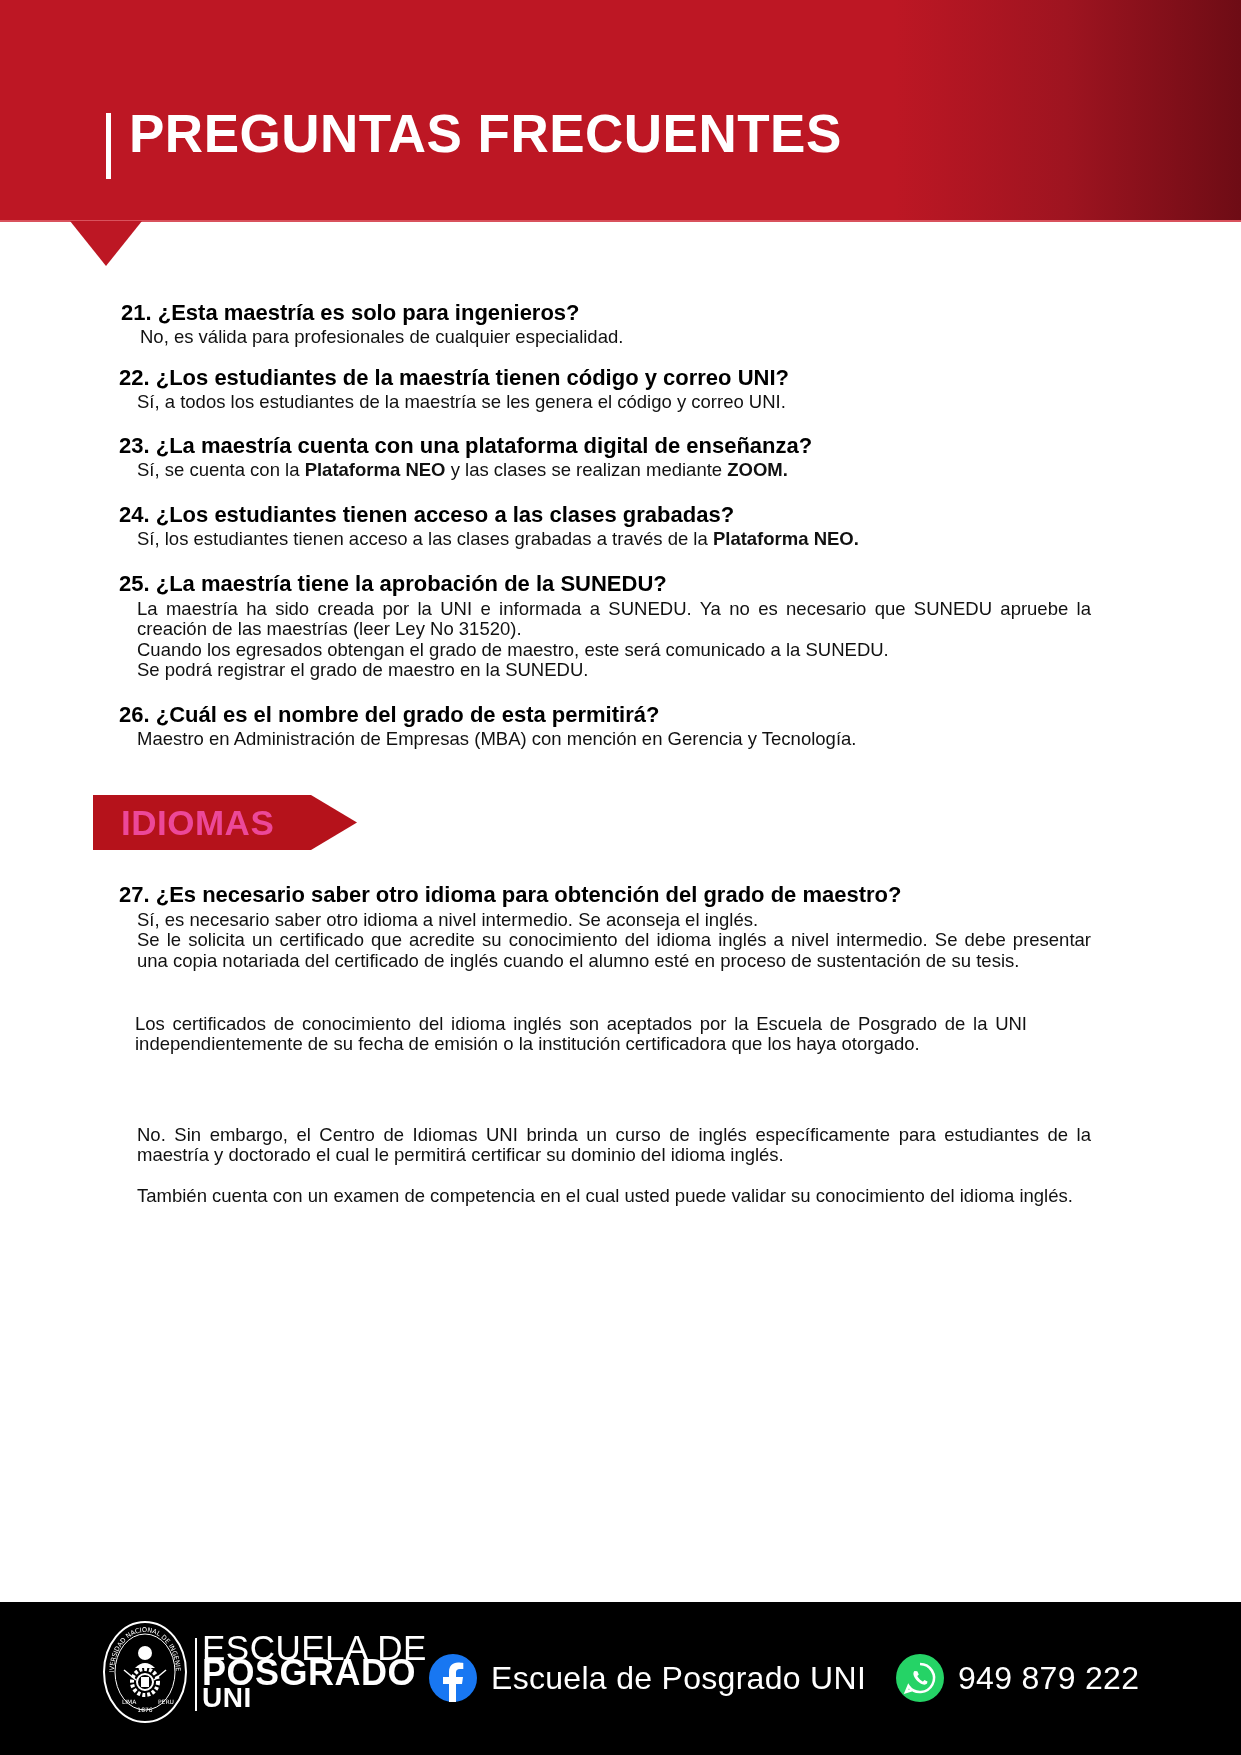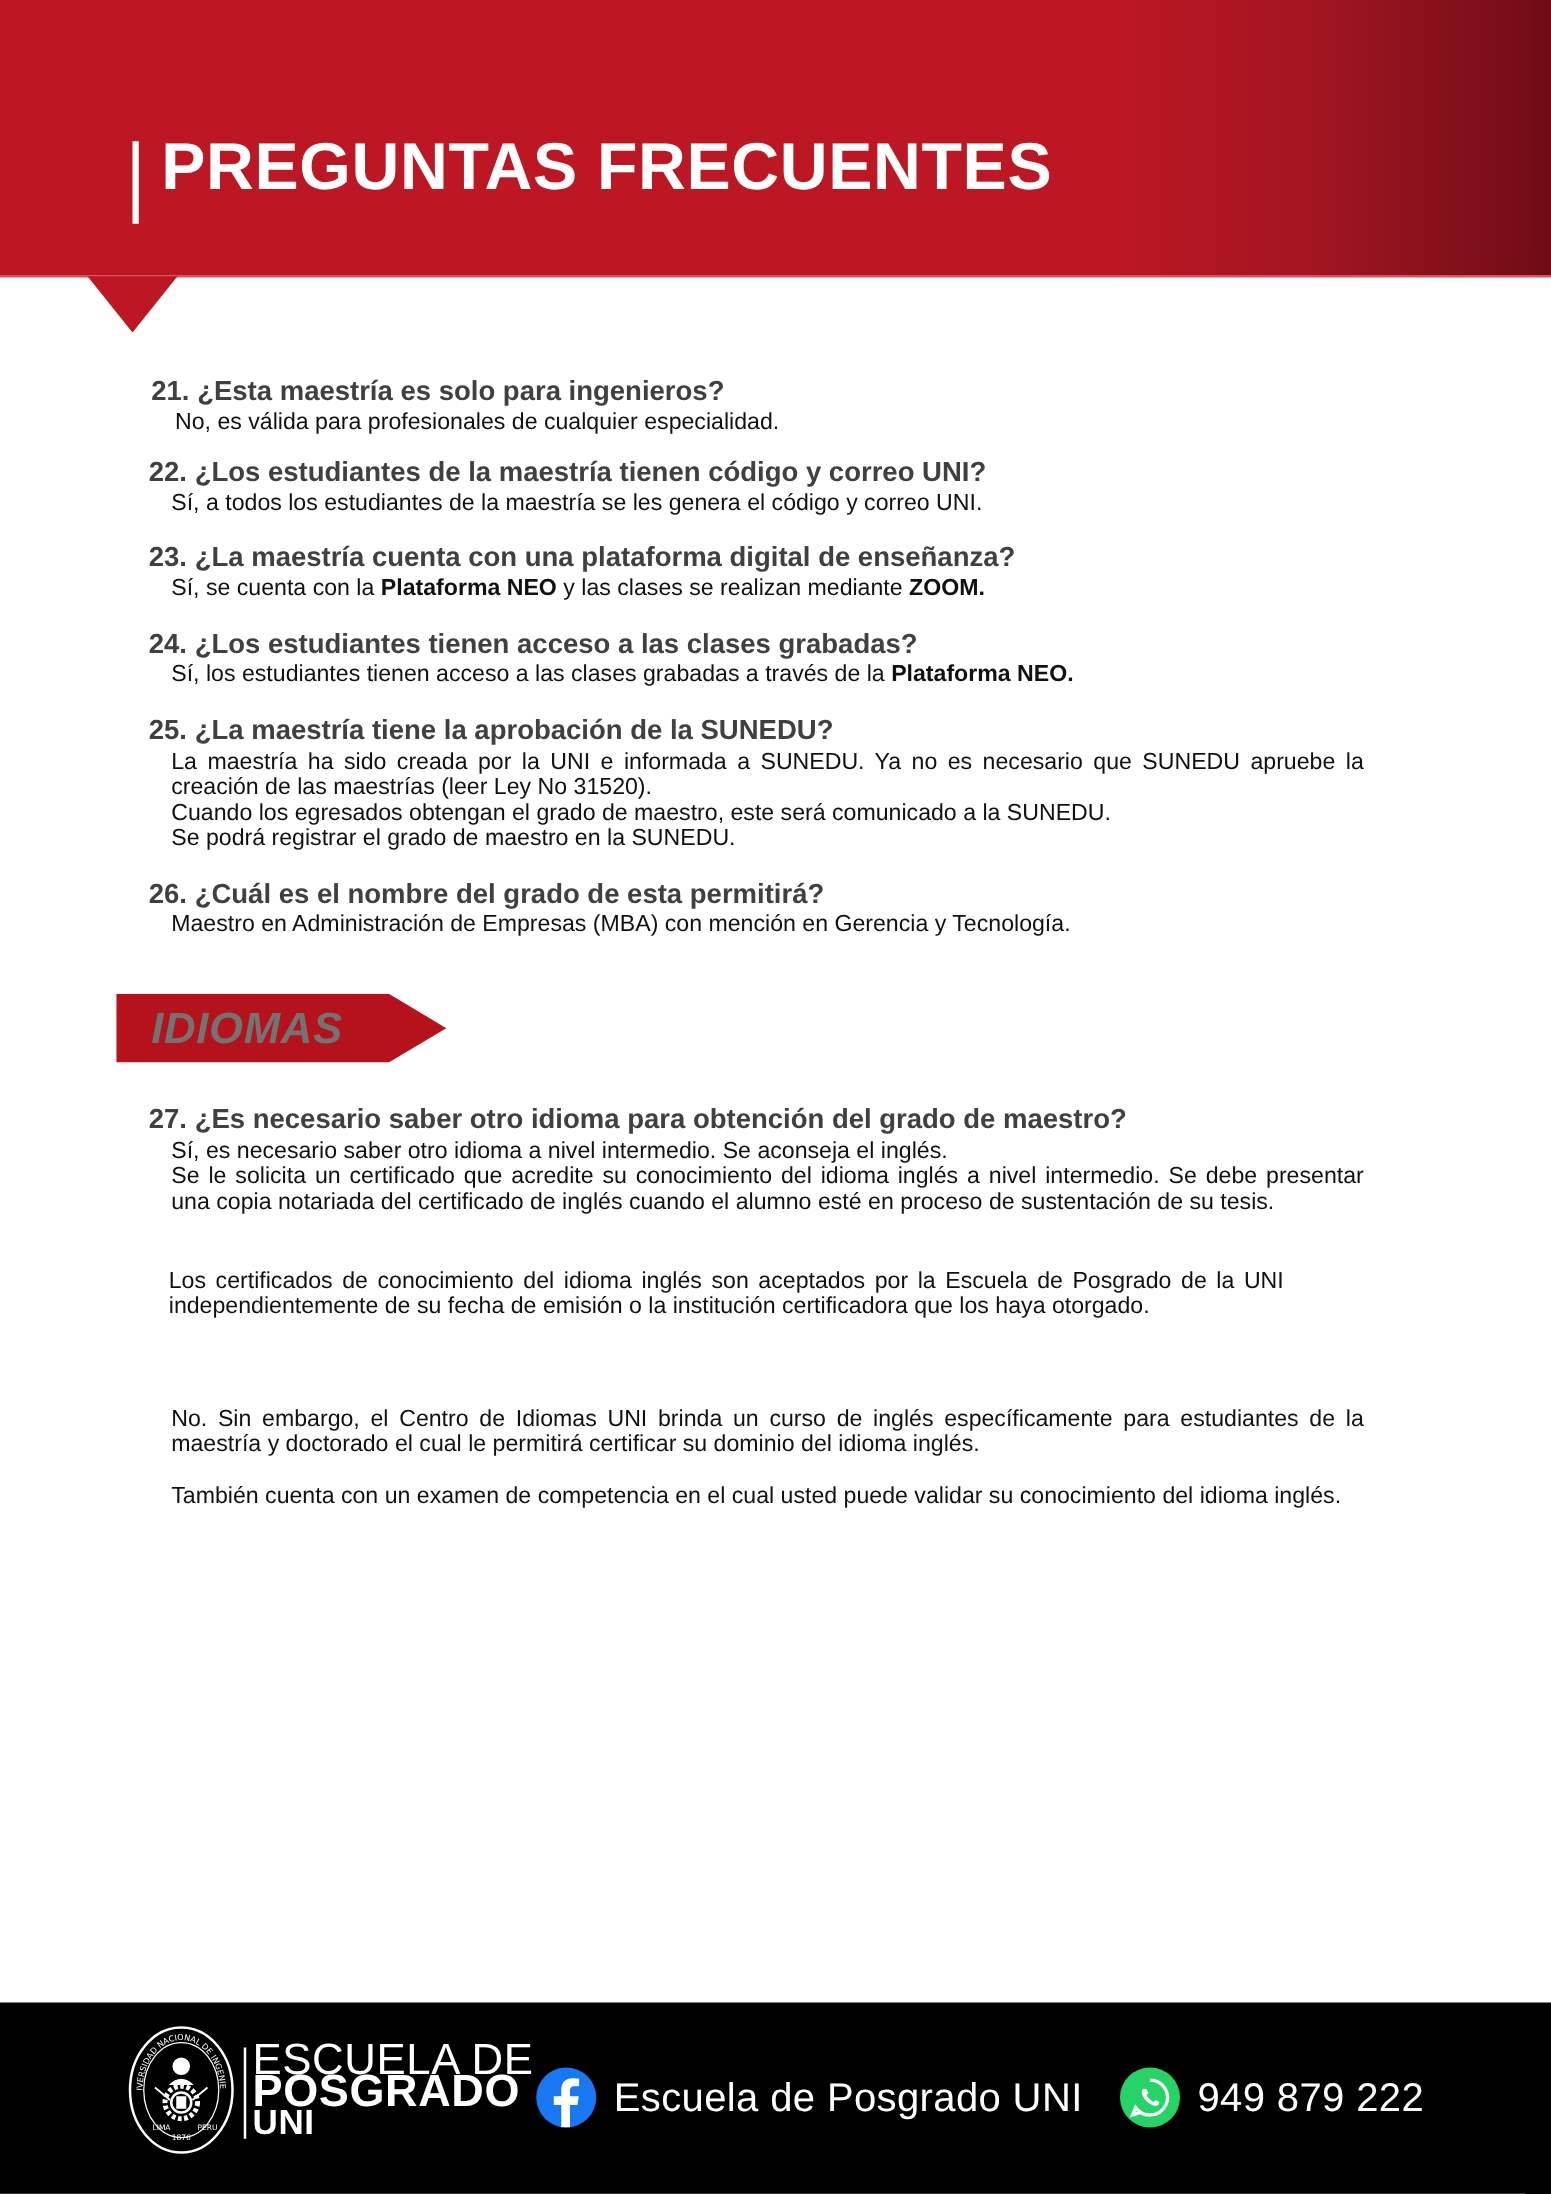--- a/index.html
+++ b/index.html
@@ -22,36 +22,36 @@
       line-height: 62px; white-space: nowrap;
     }
     .header-pointer {
       position: absolute; left: 70px; top: 221px; width: 0; height: 0;
       border-left: 36px solid transparent; border-right: 36px solid transparent;
       border-top: 45px solid #bd1724;
     }
     .faq { position: absolute; margin: 0; }
     .q {
       font-size: 22px; font-weight: 700; line-height: 28px; white-space: nowrap; margin: 0;
-      color: #404040;
+      color: #000000;
     }
     .a {
       font-size: 18.5px; line-height: 20.3px; margin: 0; color: #111;
       text-align: justify; text-align-last: left;
     }
     .a b { font-weight: 700; }
     .gap { display: block; height: 20px; }
 
     .section-banner {
       position: absolute; left: 93px; top: 795px; height: 55px; width: 264px;
     }
     .section-banner svg { position: absolute; left: 0; top: 0; }
     .section-title {
       position: absolute; left: 28px; top: 6px; margin: 0;
-      font-size: 35px; font-weight: 700; font-style: italic; color: #737373;
+      font-size: 35px; font-weight: 700; color: #ec4899;
       line-height: 44px; letter-spacing: 0.5px;
     }
 
     .footer {
       position: absolute; left: 0; top: 1602px; width: 1241px; height: 153px; background: #000;
     }
     .seal { position: absolute; left: 102px; top: 1620px; width: 86px; height: 104px; }
     .logo-divider { position: absolute; left: 195px; top: 1638px; width: 2px; height: 73px; background: #fff; }
     .logo-text { position: absolute; left: 202px; top: 1635px; color: #fff; }
     .logo-line1 { font-size: 35px; font-weight: 400; line-height: 25px; letter-spacing: 0.5px; display: block; }

